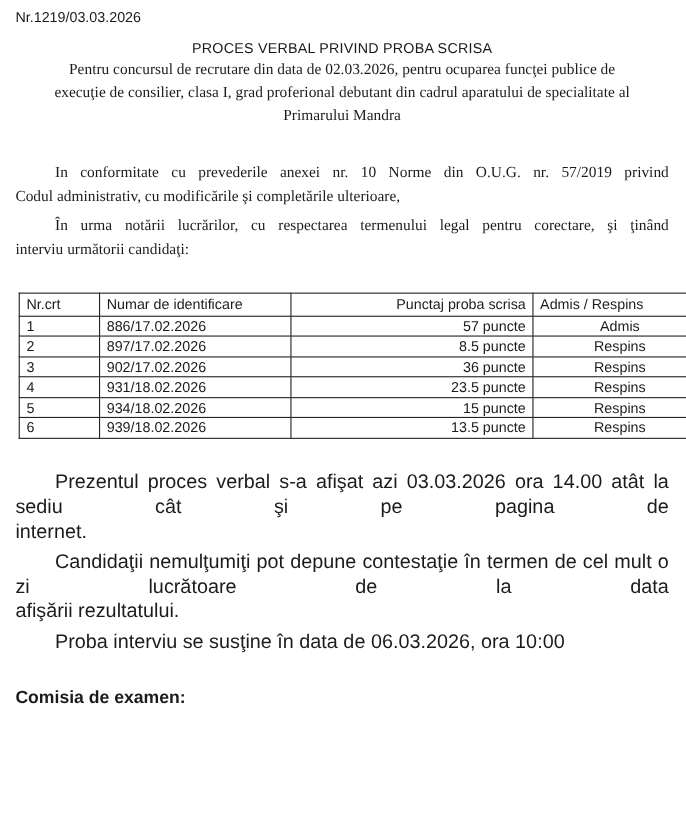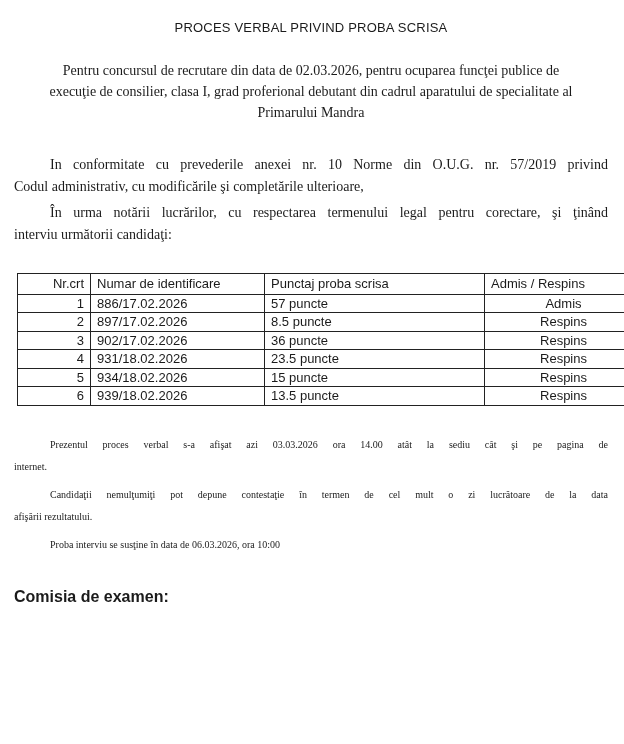--- a/index.html
+++ b/index.html
@@ -32,26 +32,26 @@
     text-align: center;
     letter-spacing: 0.2px;
   }
   p { margin: 0; }
   .serif {
     font-family: "Liberation Serif", serif;
     font-size: 14px;
     line-height: 21.5px;
   }
   .sans {
-    font-family: Liberation Serif, serif;
-    font-size: 10px;
+    font-family: Liberation Sans, sans-serif;
+    font-size: 18px;
     line-height: 22.5px;
   }
   .intro {
-    margin-top: 24px;
+    margin-top: 1px;
     line-height: 21px;
     text-align: center;
   }
   .ln { display: block; }
   .j {
     text-align: justify;
     text-align-last: justify;
   }
   .ind { text-indent: 36px; }
   .p-legal1 { margin-top: 31px; }
@@ -77,31 +77,32 @@
   }
   table.results th, table.results td {
     border: 1px solid #222222;
     font-weight: normal;
     padding: 1px 6px;
     line-height: 15.5px;
     overflow: hidden;
     white-space: nowrap;
   }
   table.results th { padding-top: 2px; padding-bottom: 2px; }
-  .c0 { width: 60px;  text-align: right; }
+  .c0 { width: 60px;  text-align: left; }
   .c1 { width: 161px; text-align: left; }
-  .c2 { width: 207px; text-align: left; margin-top: 12px; }
+  .c2 { width: 207px; text-align: right; margin-top: 12px; }
   .c3 { width: 145px; text-align: center; }
   th.c3 { text-align: left; padding-left: 8px; }
 </style>
 </head>
 <body>
 
 <div class="page">
 
+  <div class="doc-number">Nr.1219/03.03.2026</div>
 
   <div class="title">PROCES VERBAL PRIVIND PROBA SCRISA</div>
 
   <p class="serif intro">
     <span class="ln">Pentru concursul de recrutare din data de 02.03.2026, pentru ocuparea funcţei publice de</span>
     <span class="ln">execuţie de consilier, clasa I, grad proferional debutant din cadrul aparatului de specialitate al</span>
     <span class="ln">Primarului Mandra</span>
   </p>
 
   <p class="serif p-legal1">

